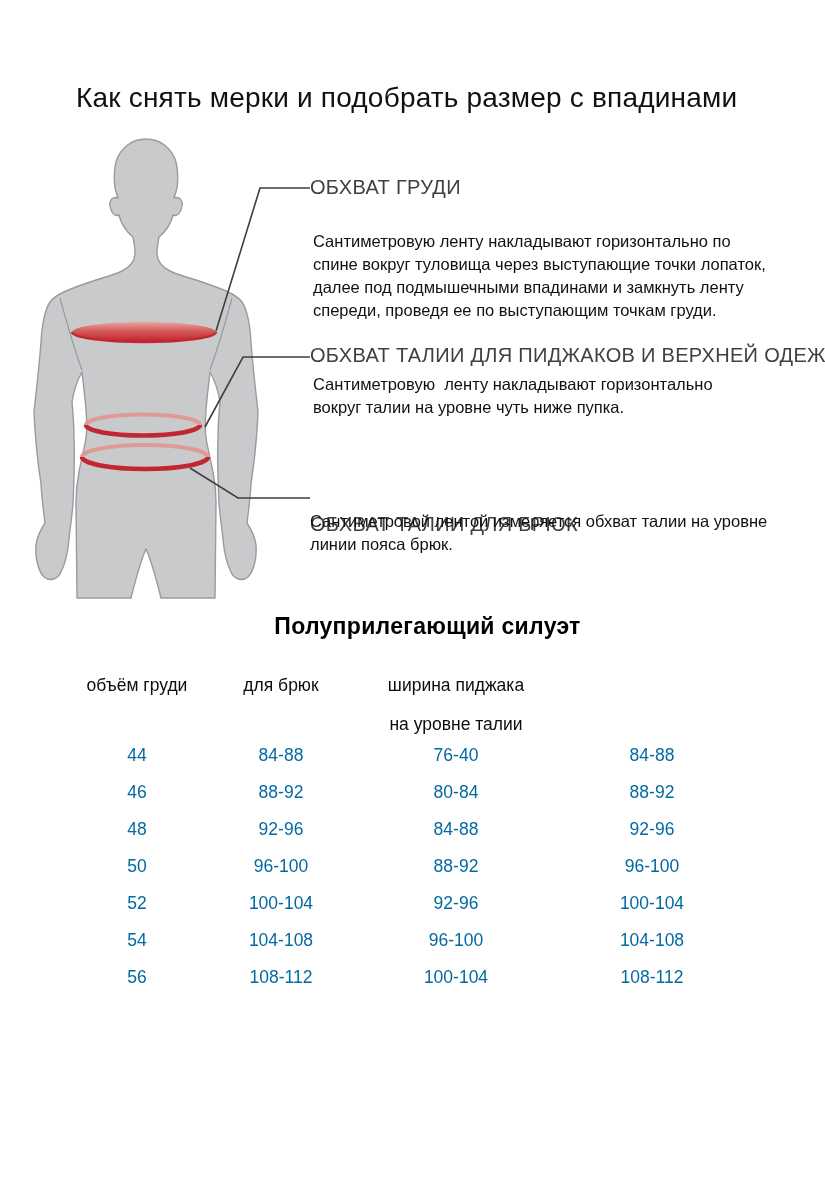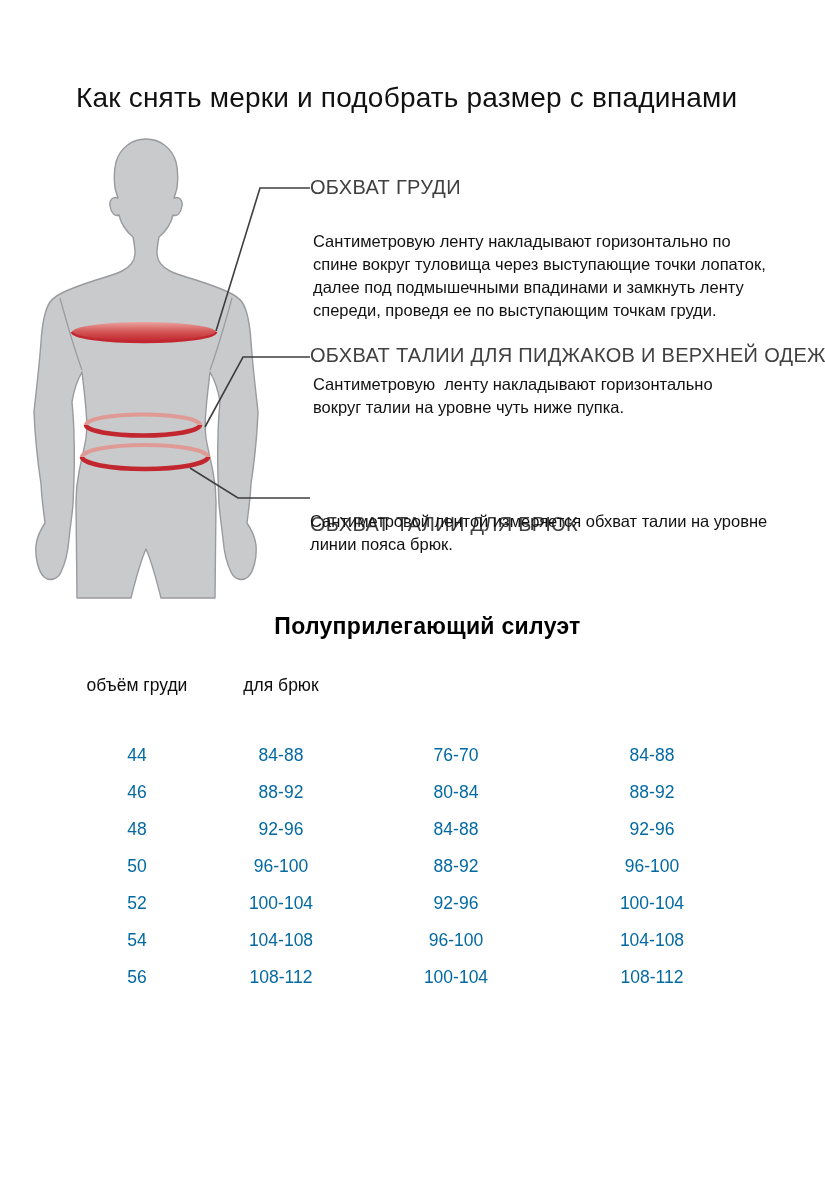--- a/index.html
+++ b/index.html
@@ -112,27 +112,31 @@
 <div class="abs table-title">Полуприлегающий силуэт</div>
 
 <div class="abs tbl tbl-head">
   <div class="cell">
     <span>объём груди</span>
     <span></span>
   </div>
   <div class="cell">
     <span>для брюк</span>
   </div>
+  <div class="cell">
+    <span>ширина пиджака</span>
+    <span>на уровне талии</span>
+  </div>
 </div>
 
 <div class="abs tbl tbl-rows">
   <div class="row">
     <div class="cell">44</div>
     <div class="cell">84-88</div>
-    <div class="cell">76-70</div>
+    <div class="cell">76-40</div>
     <div class="cell">84-88</div>
   </div>
   <div class="row">
     <div class="cell">46</div>
     <div class="cell">88-92</div>
     <div class="cell">80-84</div>
     <div class="cell">88-92</div>
   </div>
   <div class="row">
     <div class="cell">48</div>

